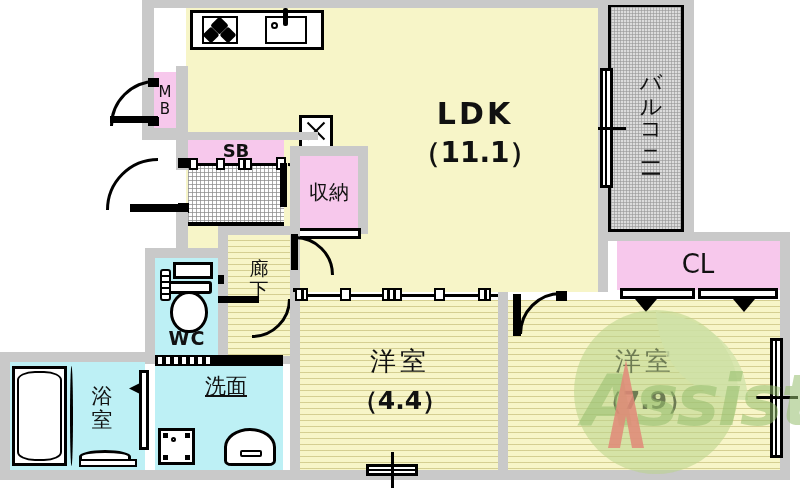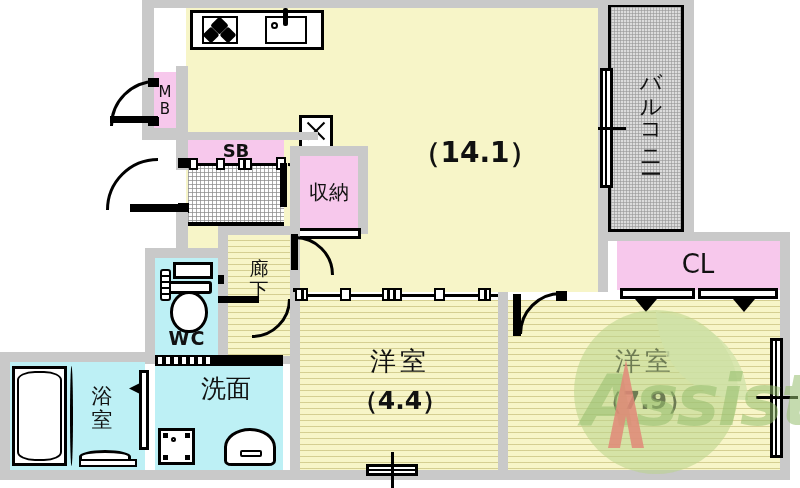--- a/index.html
+++ b/index.html
@@ -79,21 +79,22 @@
   <div class="blk" style="left:205px;top:29px;width:12px;height:12px;transform:rotate(45deg);border-radius:2px;"></div>
   <div class="blk" style="left:222px;top:29px;width:12px;height:12px;transform:rotate(45deg);border-radius:2px;"></div>
   <div class="bord2" style="left:265px;top:16px;width:42px;height:28px;"></div>
   <div class="blk" style="left:283px;top:8px;width:5px;height:18px;border-radius:2px;"></div>
   <div class="thinb" style="left:271px;top:22px;width:7px;height:7px;border-radius:50%;"></div>
 
   <div class="bord" style="left:299px;top:115px;width:34px;height:34px;"></div>
   <div class="blk" style="left:304px;top:130px;width:24px;height:2px;transform:rotate(45deg);"></div>
   <div class="blk" style="left:304px;top:130px;width:24px;height:2px;transform:rotate(-45deg);"></div>
 
-  <div class="lbl" style="left:395px;top:138px;width:160px;font-size:28px;font-weight:bold;">（14.1）</div>
+  <div class="lbl" style="left:400px;top:98px;width:150px;font-size:30px;font-weight:bold;letter-spacing:3px;">LDK</div>
+  <div class="lbl" style="left:395px;top:138px;width:160px;font-size:28px;font-weight:bold;">（11.1）</div>
 
   <div class="wall" style="left:142px;top:70px;width:12px;height:62px;"></div>
   <div class="rect pink" style="left:154px;top:72px;width:22px;height:56px;"></div>
   <div class="lbl lbl-jp" style="left:154px;top:84px;width:22px;font-size:15px;">M</div>
   <div class="lbl lbl-jp" style="left:154px;top:101px;width:22px;font-size:15px;">B</div>
   <div class="wall" style="left:176px;top:66px;width:12px;height:66px;"></div>
 
   <div class="arc" style="left:110px;top:80px;width:92px;height:92px;border-color:#000;
               clip-path:polygon(0% 0%,50% 0%,50% 50%,0% 50%);"></div>
   <div class="blk" style="left:110px;top:116px;width:48px;height:7px;"></div>
@@ -161,21 +162,21 @@
   <div class="bord" style="left:166px;top:281px;width:46px;height:13px;border-radius:3px;"></div>
   <div class="bord" style="left:170px;top:291px;width:38px;height:42px;border-radius:50% 50% 48% 48%;"></div>
   <div class="bord2" style="left:160px;top:269px;width:11px;height:32px;border-radius:3px;"></div>
   <div class="blk" style="left:162px;top:275px;width:7px;height:2px;"></div>
   <div class="blk" style="left:162px;top:281px;width:7px;height:2px;"></div>
   <div class="blk" style="left:162px;top:287px;width:7px;height:2px;"></div>
   <div class="blk" style="left:162px;top:293px;width:7px;height:2px;"></div>
 
   <div class="wall" style="left:145px;top:356px;width:145px;height:8px;"></div>
   <div class="rect cyan" style="left:155px;top:364px;width:128px;height:108px;"></div>
-  <div class="lbl lbl-jp" style="left:180px;top:375px;width:92px;font-size:25px;">洗面</div>
+  <div class="lbl lbl-jp" style="left:180px;top:375px;width:92px;font-size:21px;text-decoration:underline;">洗面</div>
 
   <div class="blk" style="left:155px;top:355px;width:128px;height:11px;"></div>
   <div class="rect white" style="left:158px;top:357px;width:4px;height:7px;"></div>
   <div class="rect white" style="left:166px;top:357px;width:4px;height:7px;"></div>
   <div class="rect white" style="left:174px;top:357px;width:4px;height:7px;"></div>
   <div class="rect white" style="left:182px;top:357px;width:4px;height:7px;"></div>
   <div class="rect white" style="left:190px;top:357px;width:4px;height:7px;"></div>
   <div class="rect white" style="left:198px;top:357px;width:4px;height:7px;"></div>
   <div class="rect white" style="left:206px;top:357px;width:4px;height:7px;"></div>
 

